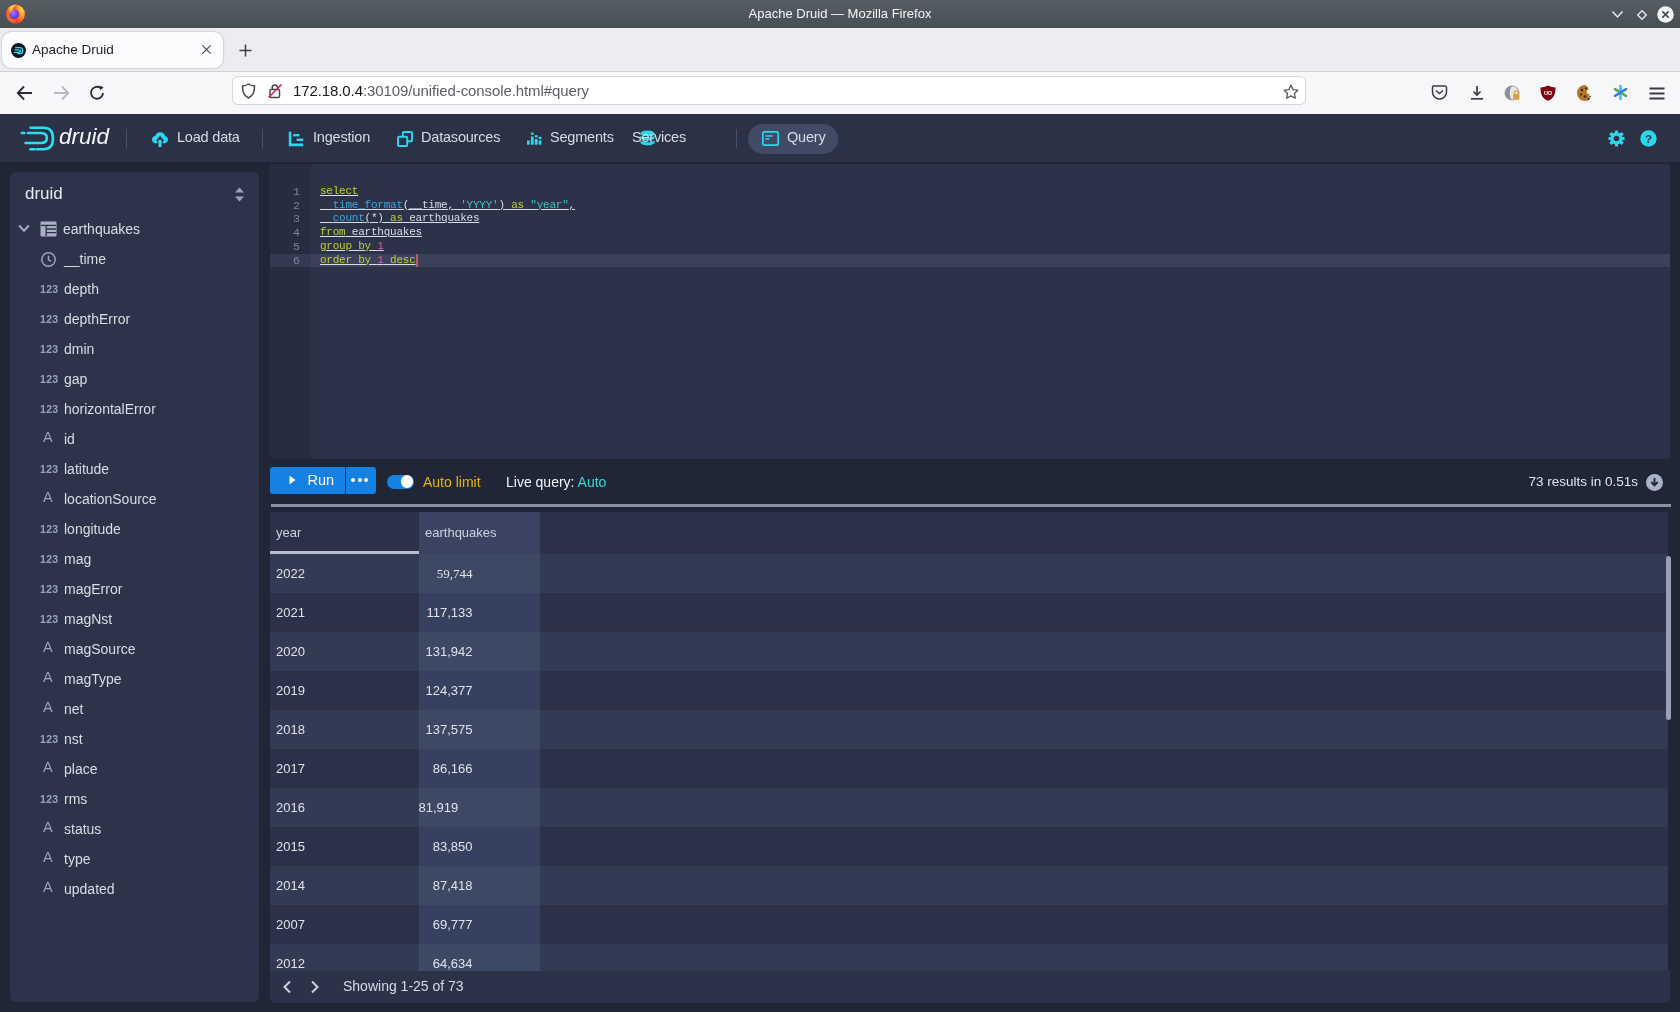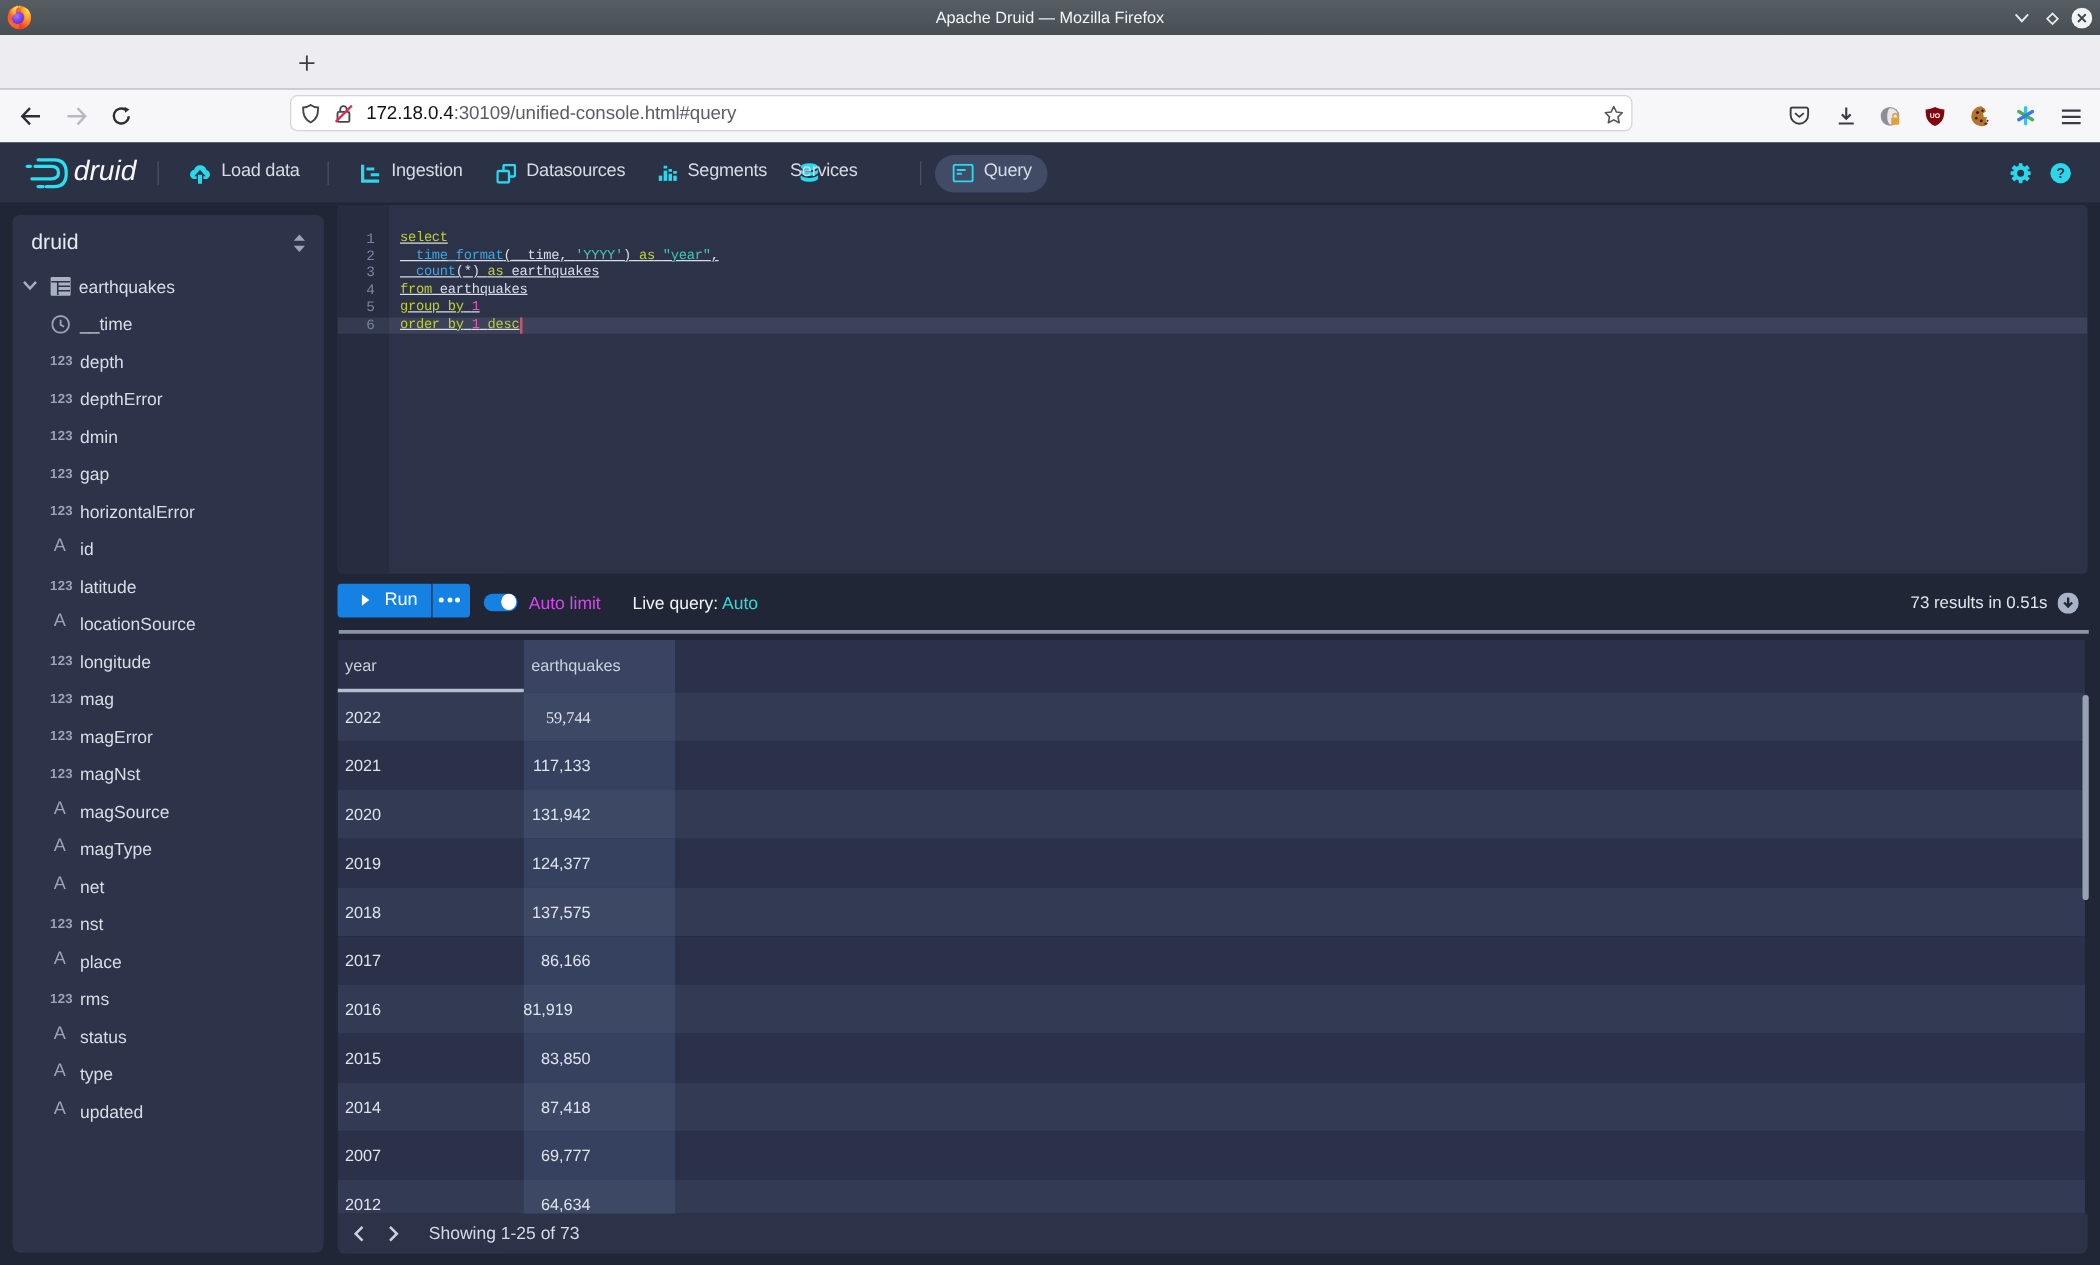--- a/index.html
+++ b/index.html
@@ -66,20 +66,33 @@
     </svg>
   <svg class="abs" style="left:1636px;top:9px" width="12" height="12" viewBox="0 0 12 12">
       <rect x="3" y="3" width="6" height="6" transform="rotate(45 6 6)" stroke="#e8eaec" stroke-width="1.4" fill="none"></rect>
     </svg>
   <svg class="abs" style="left:1657px;top:6px" width="17" height="17" viewBox="0 0 17 17">
       <circle cx="8.5" cy="8.5" r="8.3" fill="#f2f3f4"></circle>
       <path d="M5.4 5.4 L11.6 11.6 M11.6 5.4 L5.4 11.6" stroke="#3e464c" stroke-width="1.5"></path>
     </svg>
 </div>
 <div id="tabbar">
+  <div id="tab">
+    <svg class="abs" style="left:8.5px;top:11px" width="15" height="15" viewBox="0 0 18 18">
+      <circle cx="9" cy="9" r="9" fill="#0b1522"></circle>
+      <g stroke="#2cd9ef" stroke-width="1.5" fill="none" stroke-linecap="round">
+        <path d="M5.6 5.6 H10.5 A3.6 3.6 0 0 1 10.5 12.8 H8.2"></path>
+        <path d="M4.6 8.1 H9.6 A1.6 1.6 0 0 1 9.6 11.3 H4.2"></path>
+      </g>
+    </svg>
+    <div class="abs" style="left:30px;top:0;height:36.5px;line-height:36.5px;font-size:13.5px;color:#20202a;">Apache Druid</div>
+    <svg class="abs" style="left:199px;top:12.5px" width="11" height="11" viewBox="0 0 12 12">
+        <path d="M1.5 1.5 L10.5 10.5 M10.5 1.5 L1.5 10.5" stroke="#4d4d56" stroke-width="1.4"></path>
+      </svg>
+  </div>
   <svg class="abs" style="left:238.5px;top:15.5px" width="13" height="13" viewBox="0 0 14 14">
       <path d="M7 0.5 V13.5 M0.5 7 H13.5" stroke="#3e3e46" stroke-width="1.6"></path>
     </svg>
 </div>
 <div id="navbar"></div>
   <svg class="abs" style="left:16px;top:85px" width="17" height="16" viewBox="0 0 17 16">
     <path d="M8 1.5 L1.8 8 L8 14.5 M2 8 H16" stroke="#2d2d35" stroke-width="1.9" fill="none"></path>
   </svg>
   <svg class="abs" style="left:53px;top:85px" width="17" height="16" viewBox="0 0 17 16">
     <path d="M9 1.5 L15.2 8 L9 14.5 M15 8 H1" stroke="#b9b9c1" stroke-width="1.9" fill="none"></path>
@@ -286,21 +299,21 @@
   <div class="abs" style="left:37.5px;top:0;height:27px;line-height:27px;color:#ffffff;font-size:14.5px;">Run</div>
 </div>
 <div class="abs" style="left:346px;top:466.5px;width:29.5px;height:27px;background:#1581e2;border-radius:0 3px 3px 0;">
   <div class="abs" style="left:5.2px;top:11.5px;width:4px;height:4px;border-radius:50%;background:#fff;"></div>
   <div class="abs" style="left:11.7px;top:11.5px;width:4px;height:4px;border-radius:50%;background:#fff;"></div>
   <div class="abs" style="left:18.2px;top:11.5px;width:4px;height:4px;border-radius:50%;background:#fff;"></div>
 </div>
 <div class="abs" style="left:386.5px;top:474.5px;width:27.5px;height:14px;background:#1581e2;border-radius:7px;">
   <div class="abs" style="left:14px;top:0.75px;width:12.5px;height:12.5px;border-radius:50%;background:#fff;"></div>
 </div>
-<div class="abs" style="left:423px;top:468px;height:28px;line-height:28px;color:#d946ef;font-size:14px;">Auto limit</div>
+<div class="abs" style="left:423px;top:468px;height:28px;line-height:28px;color:#eab308;font-size:14px;">Auto limit</div>
 <div class="abs" style="left:506px;top:468px;height:28px;line-height:28px;color:#f2f5f9;font-size:14px;">Live query: <span style="color:#32d8d4;">Auto</span></div>
 <div class="abs" style="left:1388px;top:468px;width:250px;height:28px;line-height:28px;color:#e1e5ec;font-size:13.5px;text-align:right;">73 results in 0.51s</div>
 <svg class="abs" style="left:1646px;top:474px" width="17" height="17" viewBox="0 0 17 17">
   <circle cx="8.5" cy="8.5" r="8.5" fill="#a9b3c7"></circle>
   <path d="M8.5 4 V11 M5.3 8 L8.5 11.3 L11.7 8" stroke="#232838" stroke-width="1.9" fill="none"></path>
 </svg>
 <div class="abs" style="left:271px;top:503.5px;width:1400px;height:3px;background:#8a92a6;"></div>
 <div id="tablebox">
 <div class="abs" style="left:0;top:0;width:1398px;height:42px;background:#2a3148;"></div>
 <div class="abs" style="left:148.5px;top:0;width:121.5px;height:42px;background:#3a4462;"></div>

